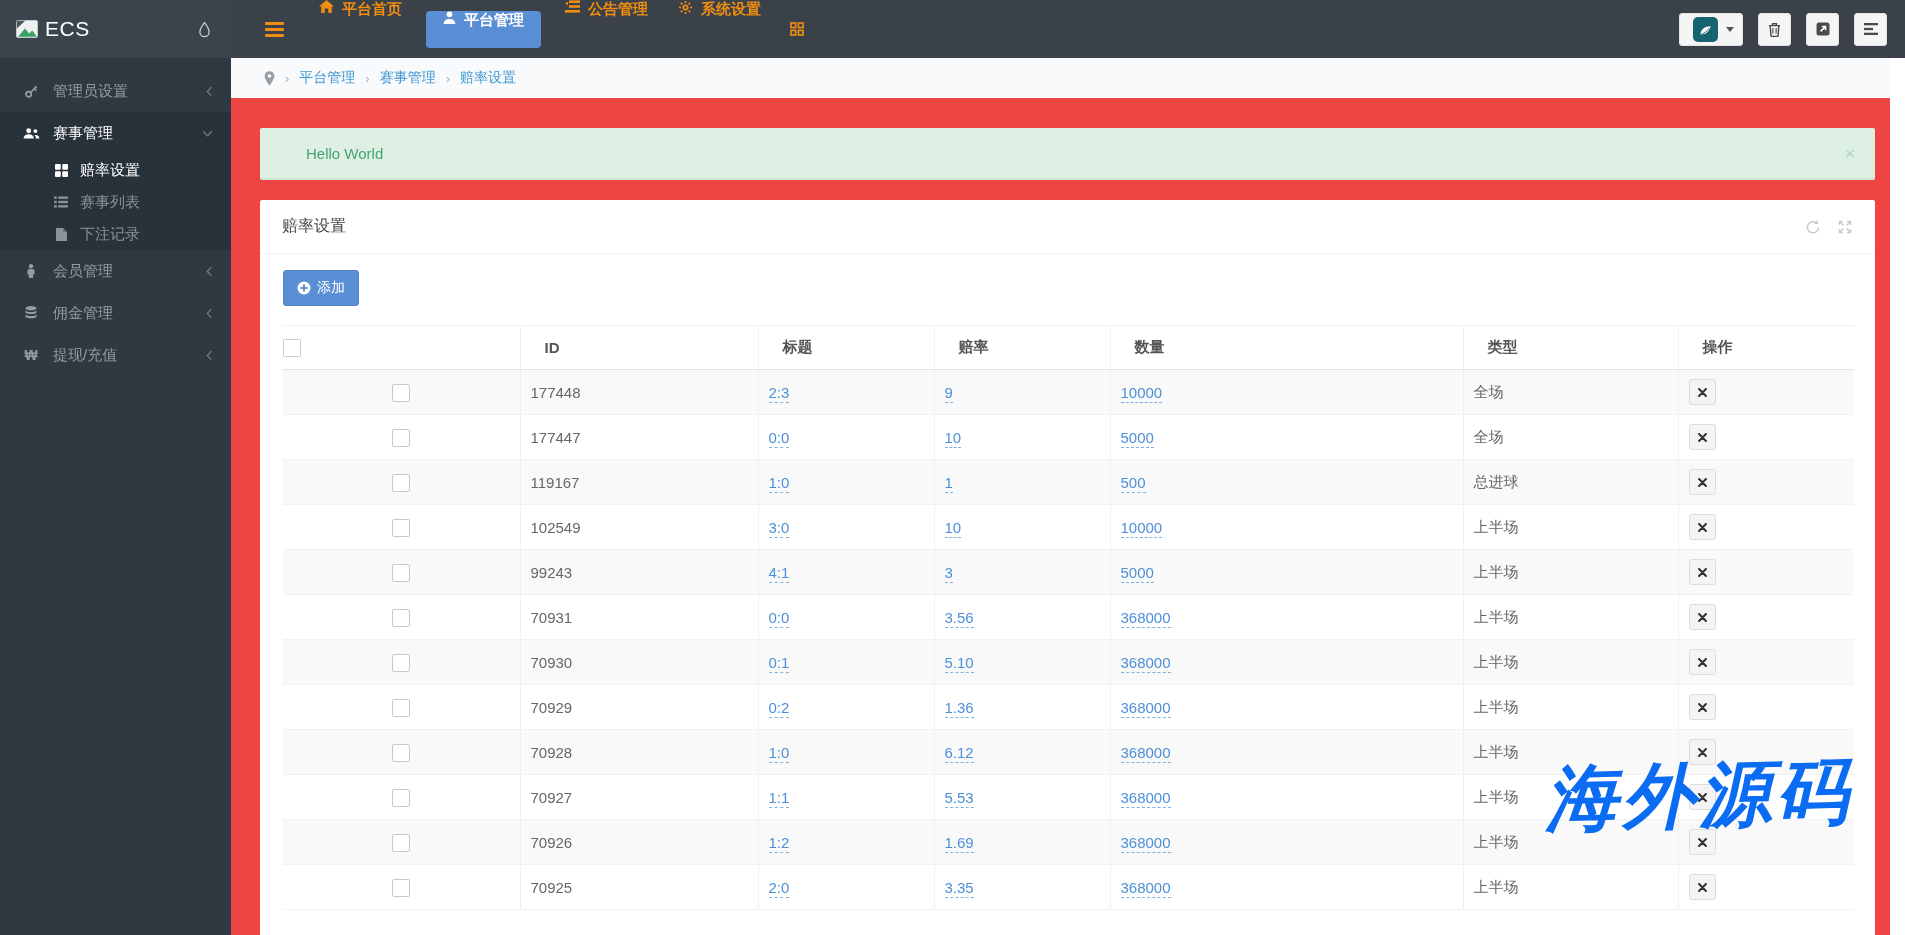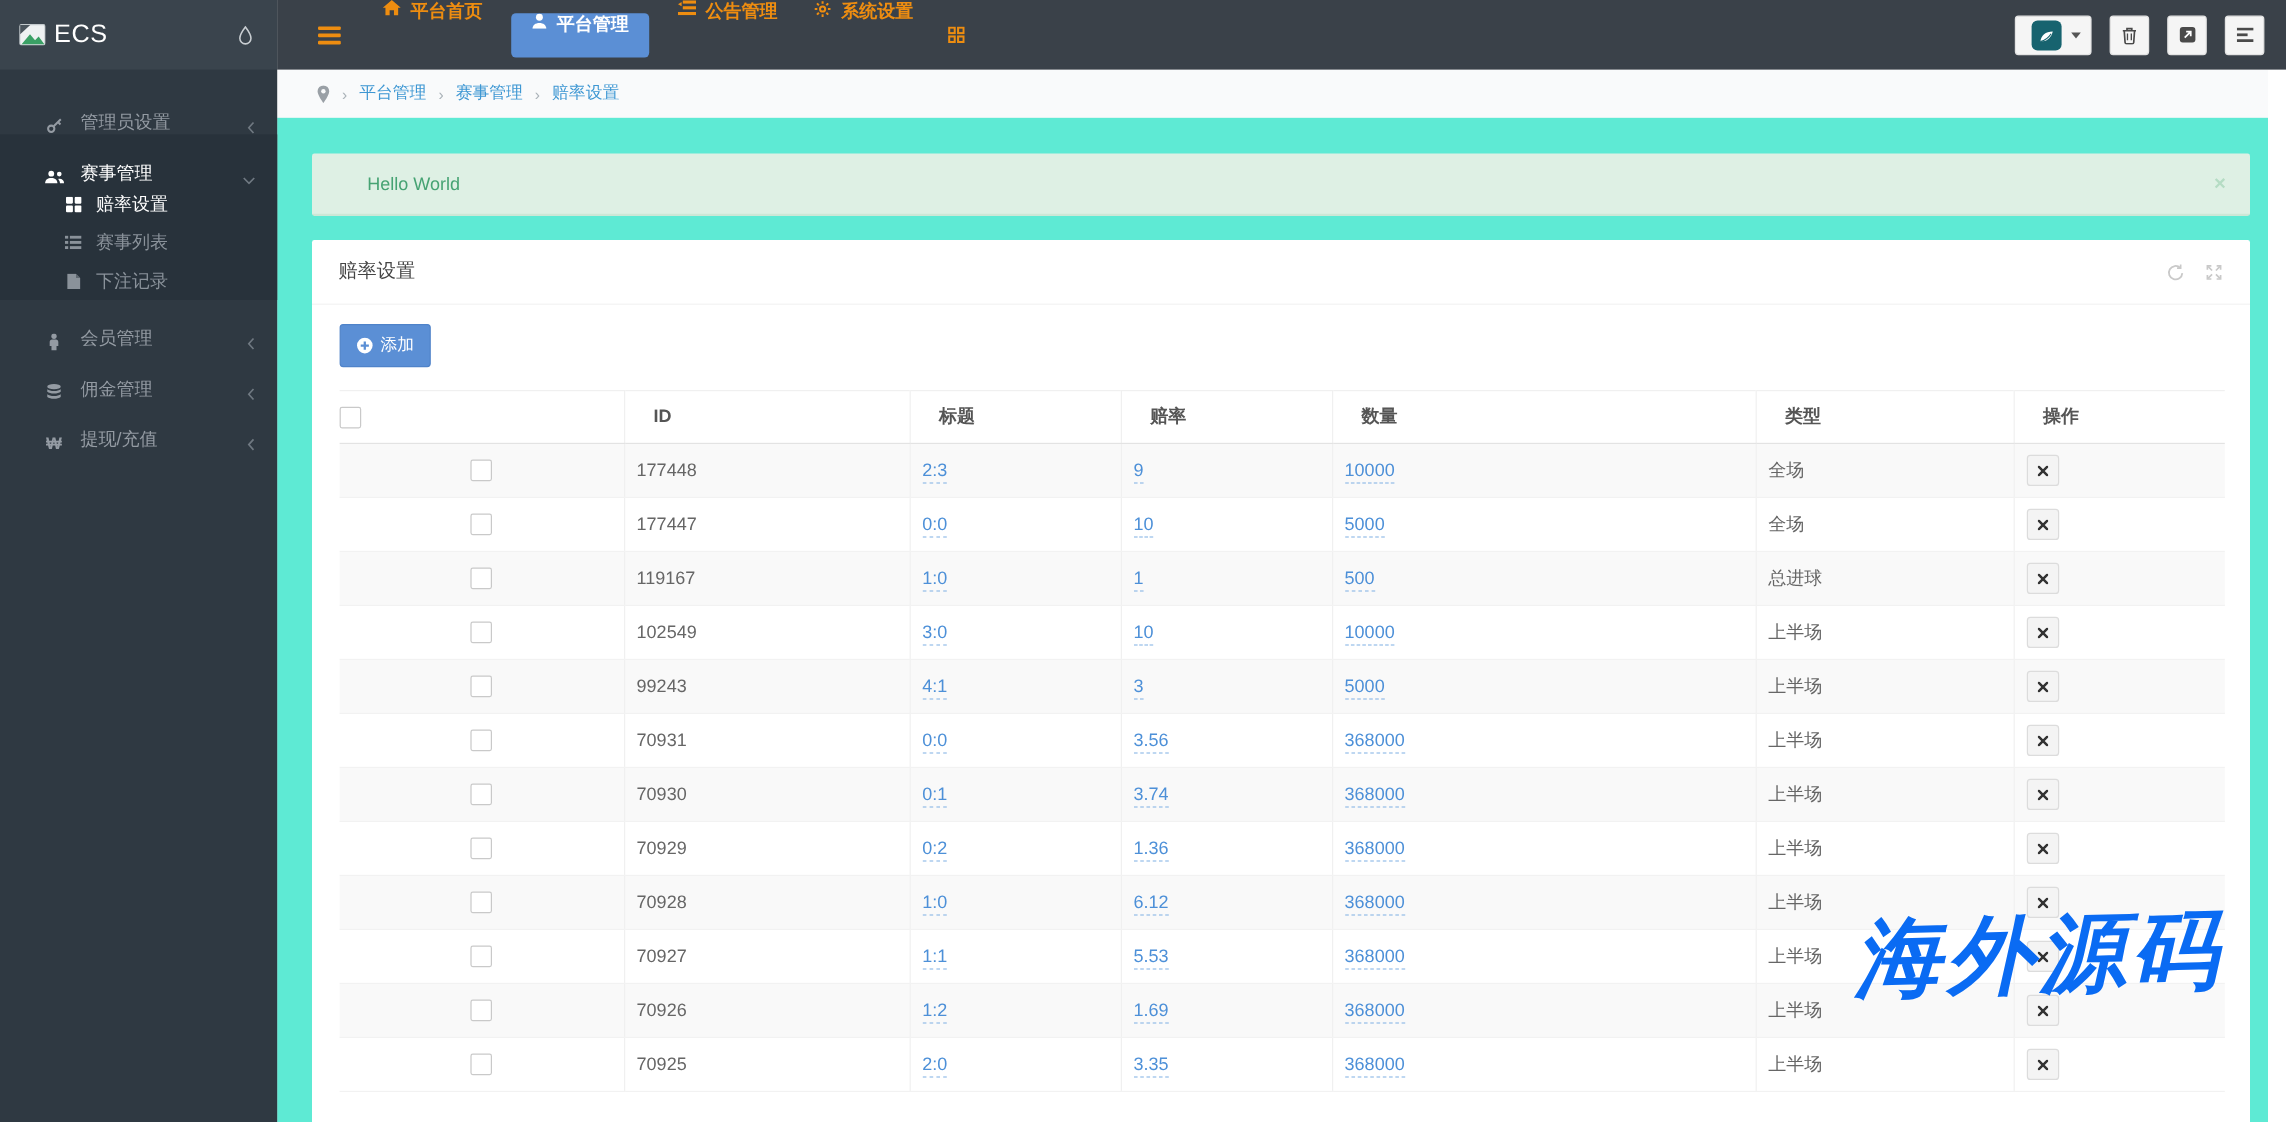--- a/index.html
+++ b/index.html
@@ -11,21 +11,21 @@
     -webkit-font-smoothing:antialiased;
   }
   svg { display:block; }
 
   
   .sidebar { position:absolute; left:0; top:0; width:231px; height:935px; background:#2f3942; z-index:5; }
   .logo-bar { height:58px; background:#3a444d; display:flex; align-items:center; padding:0 20px 0 16px; }
   .logo-text { color:#fff; font-size:21px; letter-spacing:.5px; margin-left:7px; }
   .logo-drop { margin-left:auto; }
   .side-menu { list-style:none; padding-top:12px; }
-  .side-item { height:42px; display:flex; align-items:flex-end; padding:0 18px 0 36px; color:#949ba3; font-size:15px; cursor:pointer; }
+  .side-item { height:42px; display:flex; align-items:center; padding:0 18px 0 22px; color:#949ba3; font-size:15px; cursor:pointer; }
   .side-item .mi { width:18px; display:flex; justify-content:center; margin-right:13px; }
   .side-item .chev { margin-left:auto; color:#6f7881; display:flex; }
   .side-group { background:#28323b; }
   .side-group .group-head { color:#fff; }
   .sub-item { height:32px; display:flex; align-items:center; padding-left:53px; color:#8a929a; font-size:15px; cursor:pointer; }
   .sub-item .mi { width:16px; display:flex; justify-content:center; margin-right:11px; }
   .sub-item.active { color:#fff; }
   .won-glyph { font-size:14px; font-weight:bold; line-height:1; }
 
   
@@ -41,21 +41,21 @@
   .hbtn.combo { width:64px; gap:8px; }
   .teal-badge { width:25px; height:25px; background:#17636f; border-radius:5px; display:flex; align-items:center; justify-content:center; margin-left:4px; }
   .caret-down { width:0; height:0; border-left:4px solid transparent; border-right:4px solid transparent; border-top:5px solid #555; }
 
   
   .breadcrumb-bar { position:absolute; left:231px; top:58px; right:15px; height:40px; background:#f9fafb; display:flex; align-items:center; padding-left:33px; gap:10px; z-index:3; }
   .crumb-sep { color:#aab2b8; font-size:13px; }
   .crumb-link { color:#3e97d3; font-size:14px; text-decoration:none; cursor:pointer; }
 
   
-  .content { position:absolute; left:231px; top:98px; right:15px; bottom:0; background:#5eead4; padding:30px 15px 0 29px; }
+  .content { position:absolute; left:231px; top:98px; right:15px; bottom:0; background:#ef4444; padding:30px 15px 0 29px; }
   .scroll-strip { position:absolute; right:0; top:58px; width:15px; bottom:0; background:#ffffff; }
 
   .alert { height:52px; background:#def0e4; border-bottom:2px solid #cde7d6; border-radius:2px; color:#46a373; font-size:15px; display:flex; align-items:center; padding-left:46px; position:relative; }
   .alert-close { position:absolute; right:20px; top:50%; transform:translateY(-50%); color:#b5dcc4; font-size:17px; font-weight:bold; cursor:pointer; line-height:1; }
 
   .panel { margin-top:20px; background:#fff; border-radius:2px; min-height:760px; position:relative; }
   .panel-header { height:54px; border-bottom:1px solid #f3f3f3; display:flex; align-items:center; padding:0 22px; }
   .panel-title { color:#444; font-size:16px; }
   .panel-tools { margin-left:auto; display:flex; gap:16px; align-items:center; }
   .ptool { cursor:pointer; }
@@ -476,21 +476,21 @@
                       <path d="M1.2 1.2 8.8 8.8M8.8 1.2 1.2 8.8" stroke="#333" stroke-width="2.3" stroke-linecap="round"></path>
                     </svg>
         </span>
       </button>
     </td>
   </tr>
             <tr>
     <td class="c-check"><span class="checkbox"></span></td>
     <td>70930</td>
     <td><a class="editable">0:1</a></td>
-    <td><a class="editable">3.74</a></td>
+    <td><a class="editable">5.10</a></td>
     <td><a class="editable">368000</a></td>
     <td>上半场</td>
     <td>
       <button class="del-btn">
         <span>
           <svg viewBox="0 0 10 10" width="9" height="9">
                       <path d="M1.2 1.2 8.8 8.8M8.8 1.2 1.2 8.8" stroke="#333" stroke-width="2.3" stroke-linecap="round"></path>
                     </svg>
         </span>
       </button>

